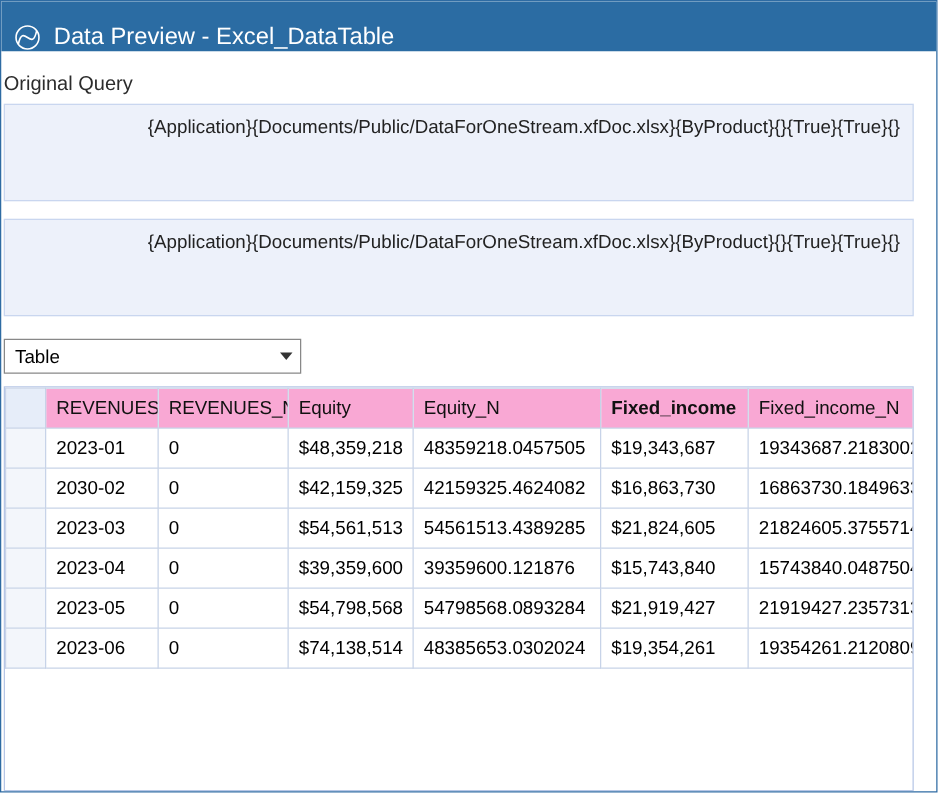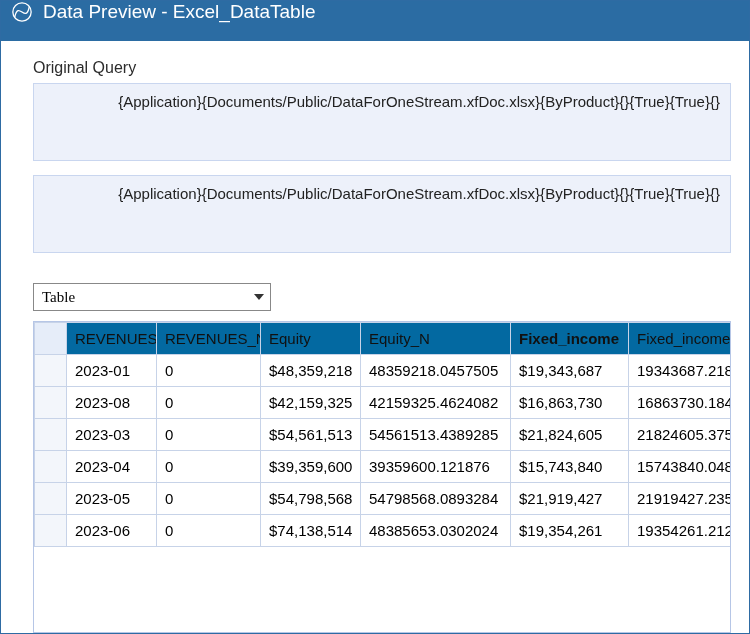--- a/index.html
+++ b/index.html
@@ -11,33 +11,33 @@
     border:1px solid #2e6ba3;
     overflow:hidden;
     display:flex;
     flex-direction:column;
   }
   .titlebar {
     background:#2b6ca3;
     color:#fff;
     height:40px;
     display:flex;
-    align-items:flex-start;
+    align-items:flex-end;
     padding:0 10px;
     font-size:19px;
   }
   .titlebar .app-icon {
     width:22px; height:22px;
     margin-right:10px;
     display:flex; align-items:center; justify-content:center;
   }
   .app-icon svg { width:22px; height:22px; }
   .content {
     flex:1;
-    padding:12px 18px 0 32px;
+    padding:12px 18px 0 2px;
     overflow:hidden;
     display:flex;
     flex-direction:column;
   }
   .section-label {
     font-size:16px;
     color:#2c2c2c;
     margin-top:6px;
     margin-bottom:6px;
   }
@@ -49,21 +49,21 @@
     padding:8px 10px;
     font-size:15px;
     color:#222;
     resize:none;
     font-family:inherit;
     line-height:1.35;
     overflow:auto;
     text-align:right;
   }
   .gap { height:14px; }
-  .combo-wrap { margin-top:16px;font-family:Liberation Serif, serif; }
+  .combo-wrap { margin-top:4px; }
   .combo {
     width:238px;
     height:28px;
     border:1px solid #888;
     background:#fff;
     display:flex;
     align-items:center;
     justify-content:space-between;
     padding:0 6px 0 8px;
     font-size:15px;
@@ -89,21 +89,21 @@
   }
   th, td {
     border:1px solid #c7d3e8;
     padding:6px 8px;
     text-align:left;
     white-space:nowrap;
     overflow:hidden;
     height:32px;
   }
   th {
-    background:#0369a1;
+    background:#f9a8d4;
     font-weight:normal;
     color:#111;
   }
   th.rowhead, td.rowhead {
     width:32px;
     background:#f3f6fb;
     padding:0;
   }
   table th.rowhead { background:#e6edf9; }
   .col-revenues   { width:90px; }
@@ -162,21 +162,21 @@
             <td class="rowhead"></td>
             <td>2023-01</td>
             <td>0</td>
             <td>$48,359,218</td>
             <td>48359218.0457505</td>
             <td>$19,343,687</td>
             <td>19343687.2183002</td>
           </tr>
           <tr>
             <td class="rowhead"></td>
-            <td>2023-08</td>
+            <td>2030-02</td>
             <td>0</td>
             <td>$42,159,325</td>
             <td>42159325.4624082</td>
             <td>$16,863,730</td>
             <td>16863730.1849633</td>
           </tr>
           <tr>
             <td class="rowhead"></td>
             <td>2023-03</td>
             <td>0</td>

